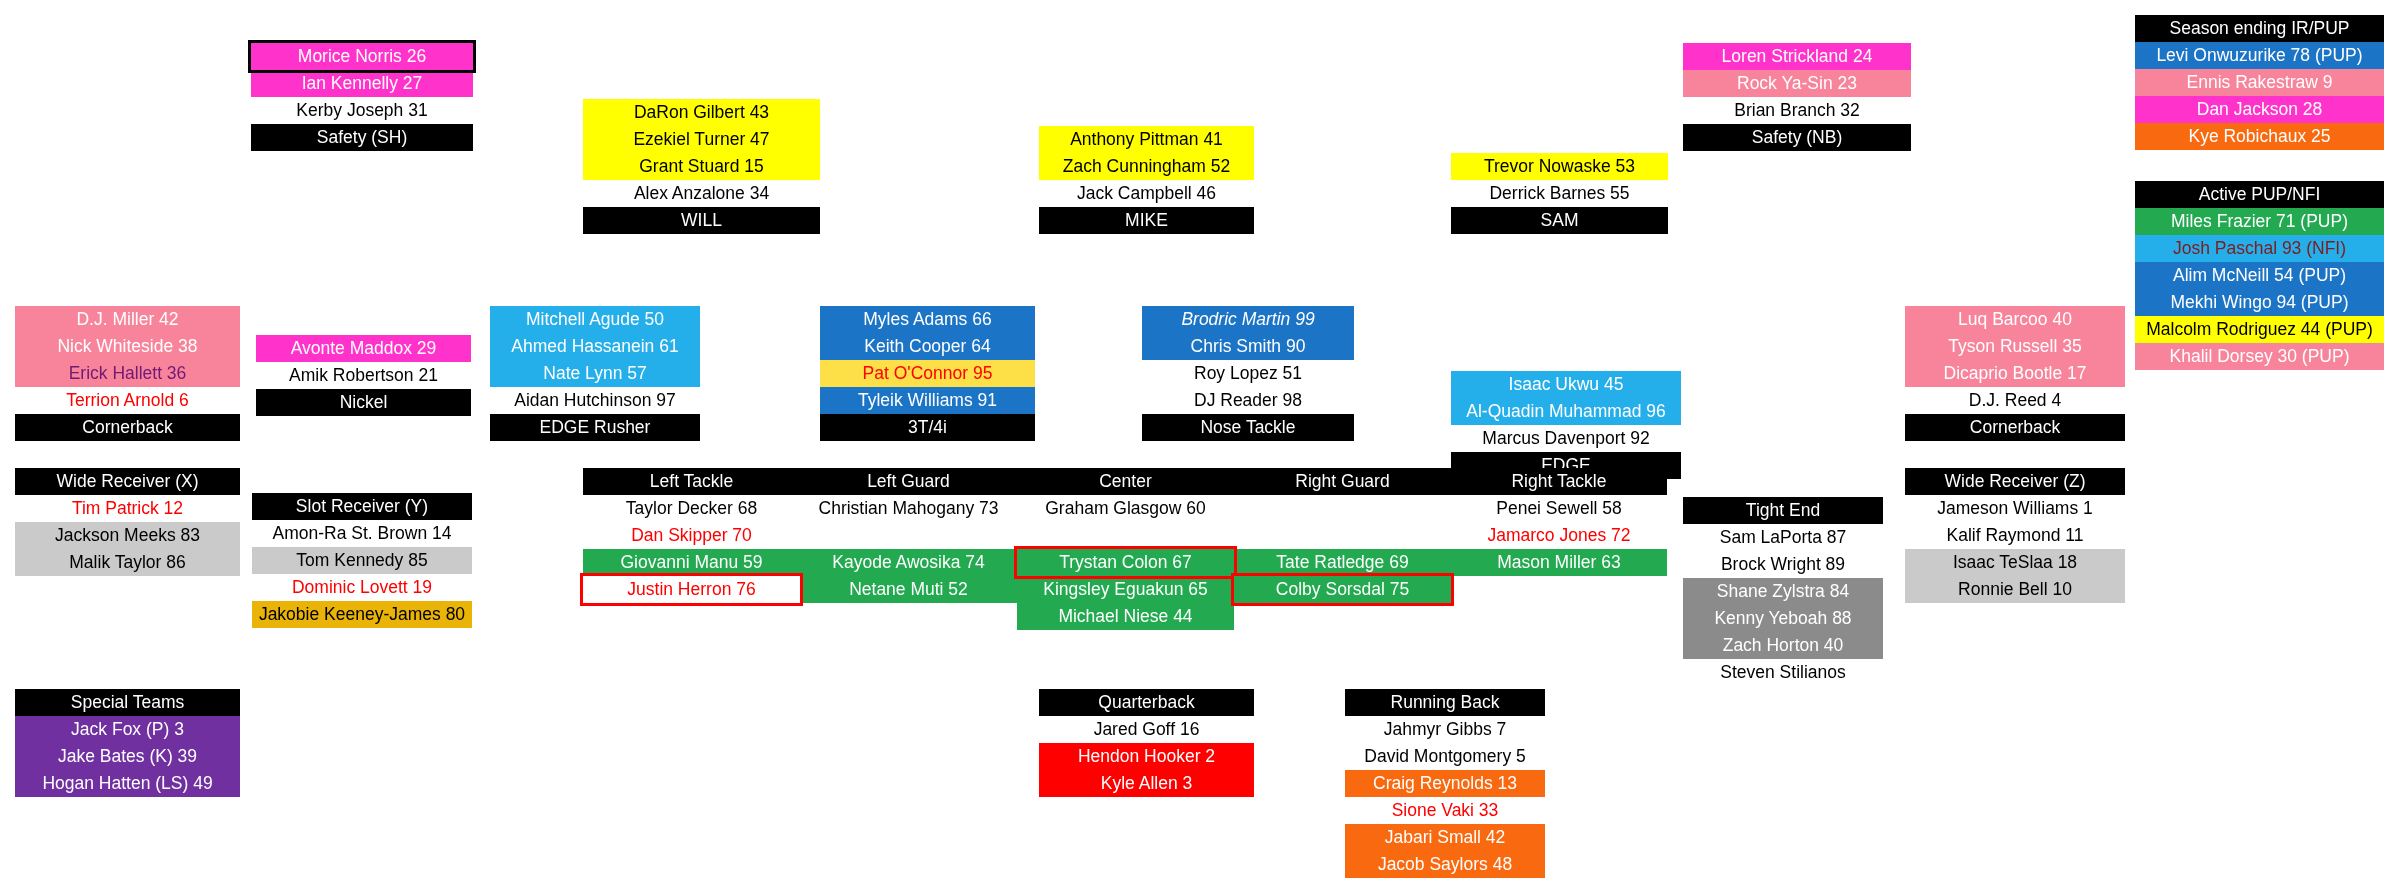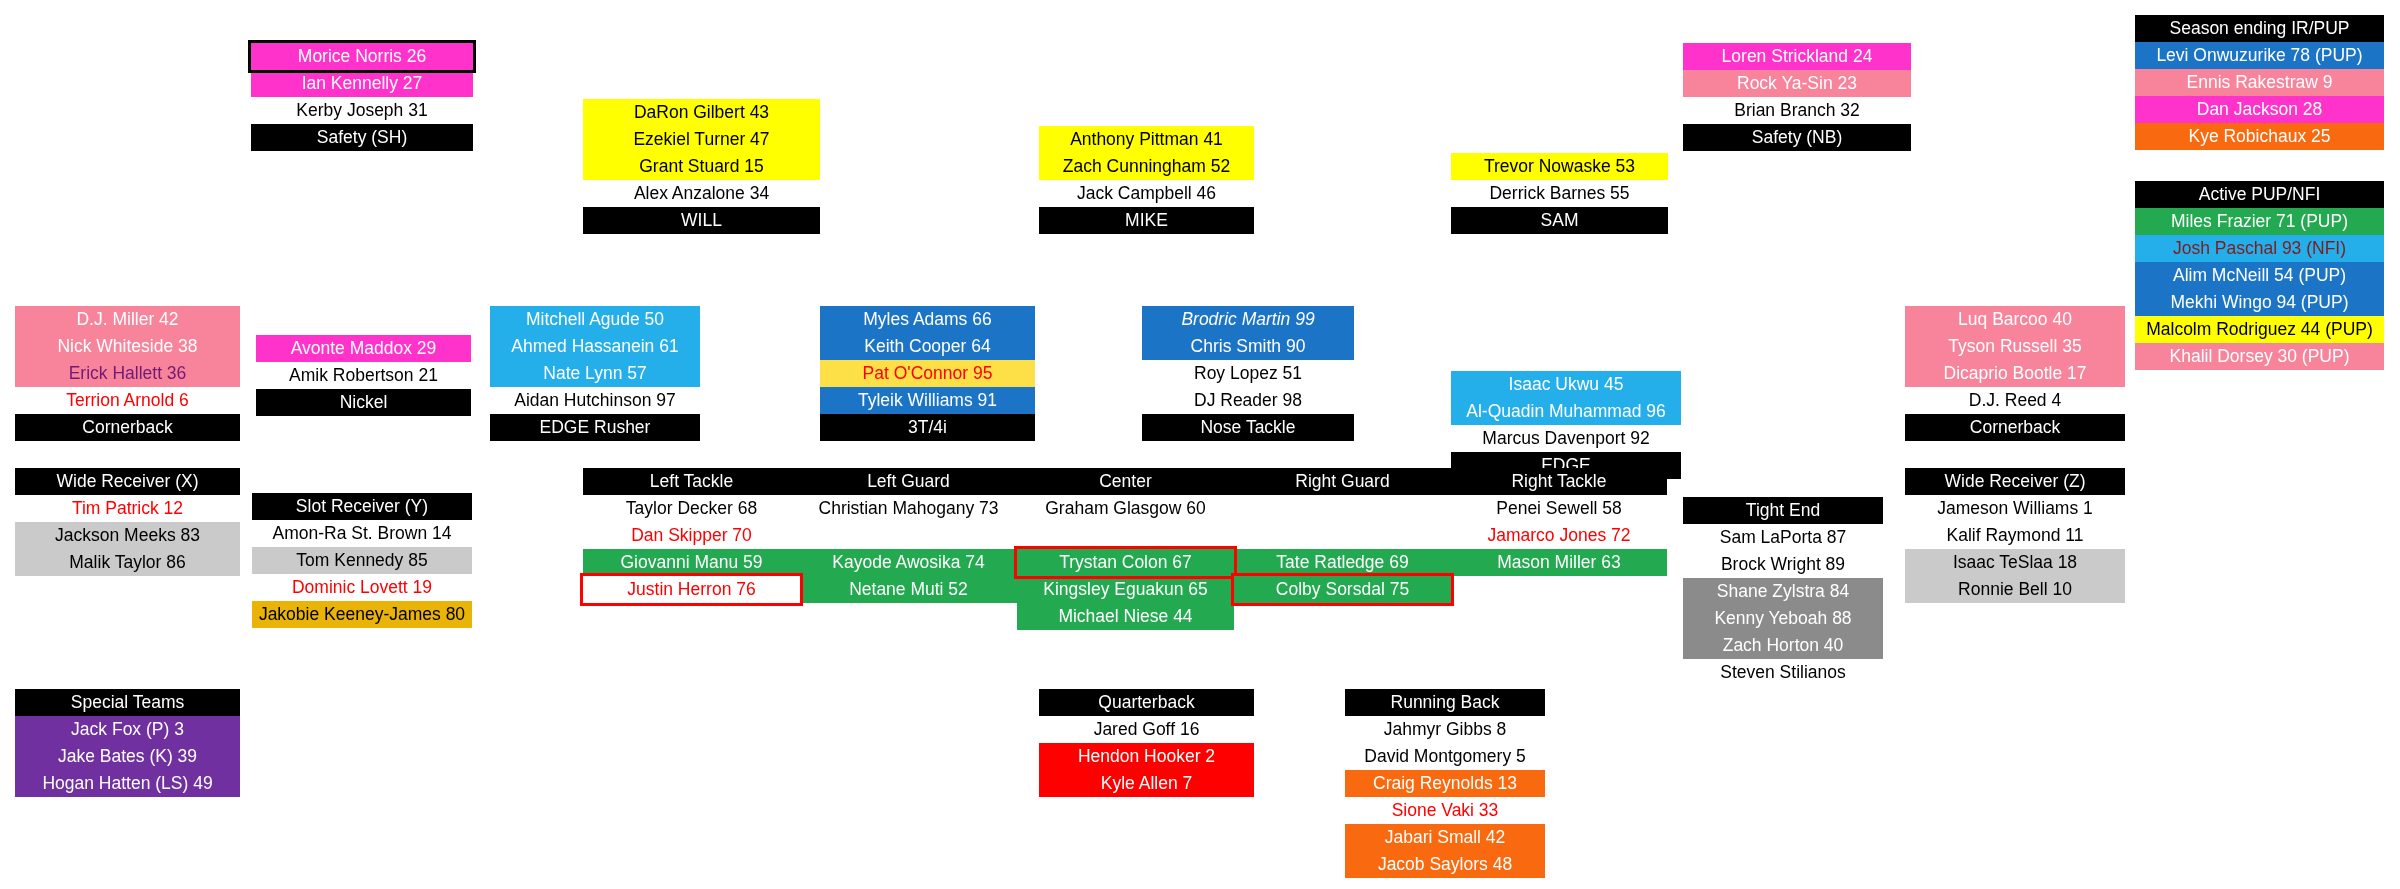--- a/index.html
+++ b/index.html
@@ -181,25 +181,25 @@
       <div class="row header">Wide Receiver (Z)</div>
       <div class="row" style="background: rgb(255, 255, 255); color: rgb(0, 0, 0);">Jameson Williams 1</div>
       <div class="row" style="background: rgb(255, 255, 255); color: rgb(0, 0, 0);">Kalif Raymond 11</div>
       <div class="row" style="background: rgb(202, 202, 202); color: rgb(0, 0, 0);">Isaac TeSlaa 18</div>
       <div class="row" style="background: rgb(202, 202, 202); color: rgb(0, 0, 0);">Ronnie Bell 10</div>
     </div>
   <div class="group" style="left:1039px; top:689px; width:215px;">
       <div class="row header">Quarterback</div>
       <div class="row" style="background: rgb(255, 255, 255); color: rgb(0, 0, 0);">Jared Goff 16</div>
       <div class="row" style="background: rgb(254, 0, 0); color: rgb(255, 255, 255);">Hendon Hooker 2</div>
-      <div class="row" style="background: rgb(254, 0, 0); color: rgb(255, 255, 255);">Kyle Allen 7</div>
+      <div class="row" style="background: rgb(254, 0, 0); color: rgb(255, 255, 255);">Kyle Allen 3</div>
     </div>
   <div class="group" style="left:1345px; top:689px; width:200px;">
       <div class="row header">Running Back</div>
-      <div class="row" style="background: rgb(255, 255, 255); color: rgb(0, 0, 0);">Jahmyr Gibbs 8</div>
+      <div class="row" style="background: rgb(255, 255, 255); color: rgb(0, 0, 0);">Jahmyr Gibbs 7</div>
       <div class="row" style="background: rgb(255, 255, 255); color: rgb(0, 0, 0);">David Montgomery 5</div>
       <div class="row" style="background: rgb(249, 106, 16); color: rgb(255, 255, 255);">Craig Reynolds 13</div>
       <div class="row" style="background: rgb(255, 255, 255); color: rgb(254, 0, 0);">Sione Vaki 33</div>
       <div class="row" style="background: rgb(249, 106, 16); color: rgb(255, 255, 255);">Jabari Small 42</div>
       <div class="row" style="background: rgb(249, 106, 16); color: rgb(255, 255, 255);">Jacob Saylors 48</div>
     </div>
   <div class="group" style="left:15px;   top:689px; width:225px;">
       <div class="row header">Special Teams</div>
       <div class="row" style="background: rgb(112, 48, 160); color: rgb(255, 255, 255);">Jack Fox (P) 3</div>
       <div class="row" style="background: rgb(112, 48, 160); color: rgb(255, 255, 255);">Jake Bates (K) 39</div>

